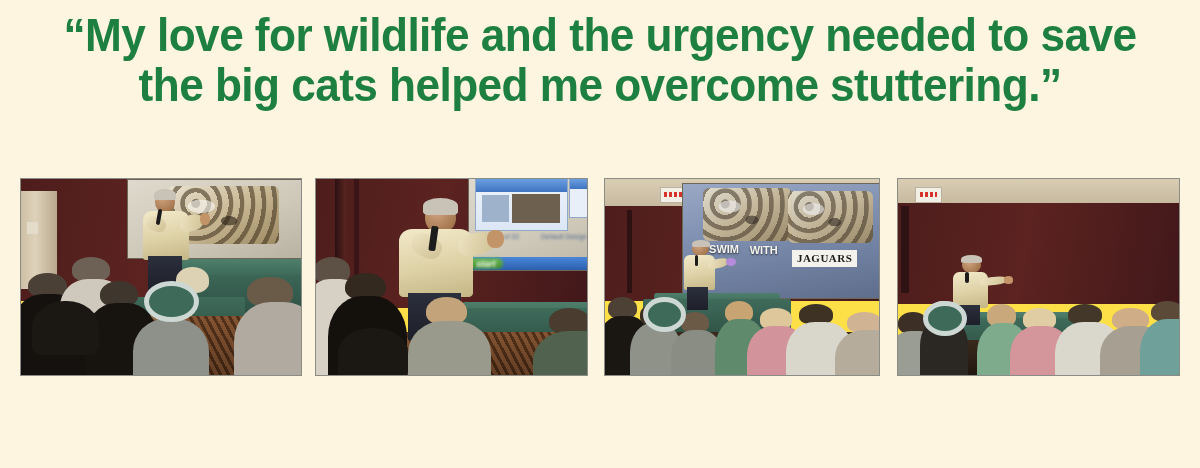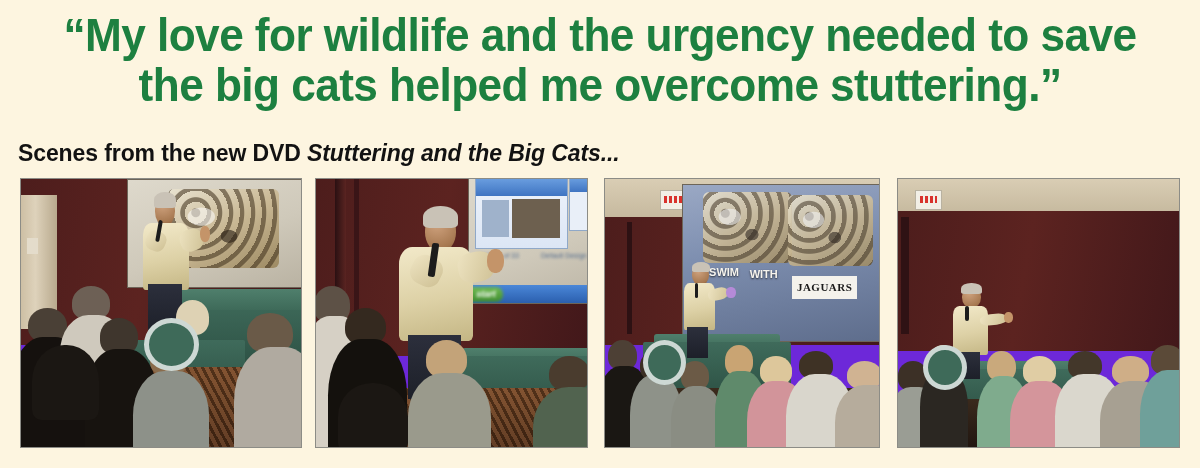--- a/index.html
+++ b/index.html
@@ -59,25 +59,25 @@
   .photo-strip {
     position: absolute;
     left: 0;
     top: 178px;
     width: 1200px;
     height: 272px;
   }
   .photo {
     position: absolute;
     top: 0;
-    height: 270px;
+    height: 198px;
     border: 1px solid #8c8c86;
     box-sizing: border-box;
     overflow: hidden;
-    background: #6d28d9;
+    background: #fde047;
   }
   .photo-1 { left: 20px;  width: 282px; }
   .photo-2 { left: 315px; width: 273px; }
   .photo-3 { left: 604px; width: 276px; }
   .photo-4 { left: 897px; width: 283px; }
 
   .scene {
     position: absolute;
     inset: 0;
     overflow: hidden;
@@ -289,21 +289,20 @@
 </head>
 <body>
 
 <div class="page">
 
   <div class="headline">
     <span class="hl-line">“My love for wildlife and the urgency needed to save</span>
     <span class="hl-line">the big cats helped me overcome stuttering.”</span>
   </div>
 
-  <div class="subtitle"><span>Scenes from the new DVD </span><span class="st-italic">Stuttering and the Big Cats...</span></div>
 
   <div class="photo-strip">
 
     <div class="photo photo-1">
       <div class="scene blur">
         <div class="wall-dark" style="height:62%"></div>
         <div class="wall-panel" style="left:0;top:6%;width:13%;height:50%"></div>
         <div class="wall-panel" style="left:2%;top:22%;width:4%;height:6%;background:#e4dccb"></div>
 
         <div class="screen" style="left:38%;top:0%;width:64%;height:40%">

